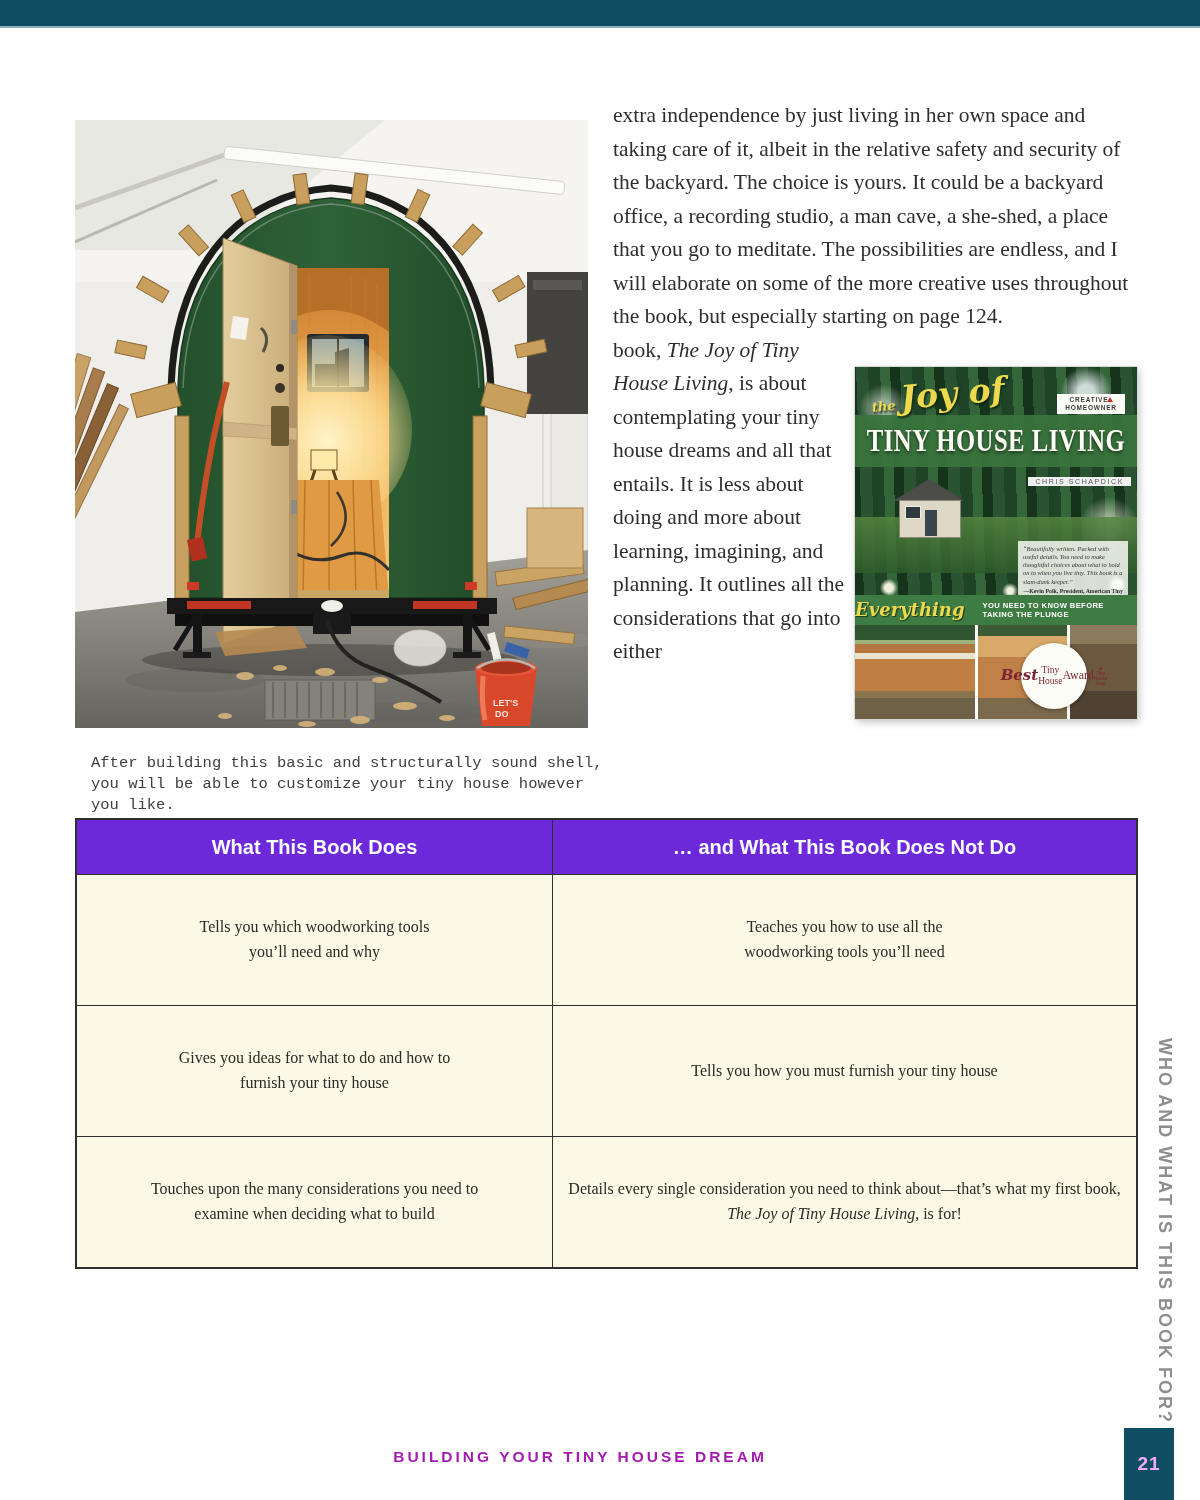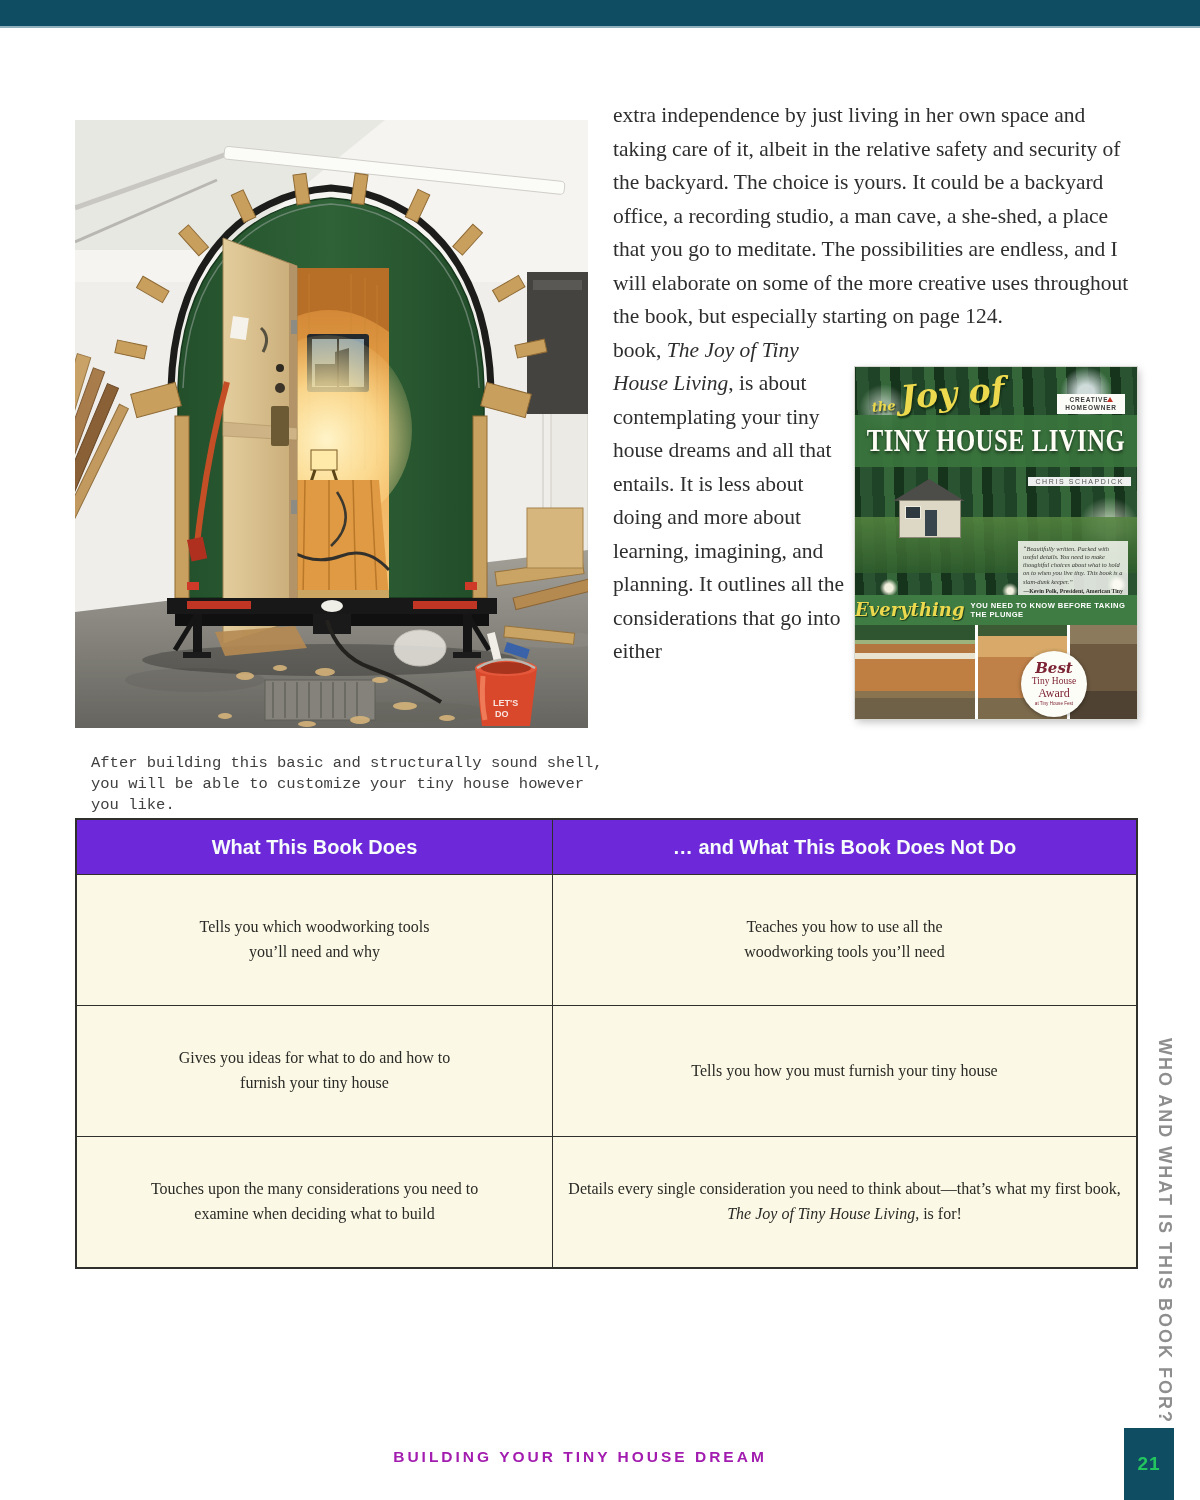--- a/index.html
+++ b/index.html
@@ -57,33 +57,33 @@
   .cv-pub .tri{display:inline-block;width:0;height:0;border-left:3px solid transparent;
      border-right:3px solid transparent;border-bottom:5px solid #c13327;margin:0 -1px;}
   .cv-author{position:absolute;right:6px;top:110px;background:rgba(255,255,255,.92);padding:1px 7px;
      font-family:"Liberation Sans",sans-serif;font-size:7px;letter-spacing:1.6px;color:#555;}
   .cv-quote{position:absolute;right:9px;top:174px;width:100px;background:rgba(251,251,247,.84);
      padding:4px 5px;font-family:"Liberation Serif",serif;font-style:italic;font-size:6.4px;
      line-height:1.3;color:#33352f;}
   .cv-quote .attr{display:block;margin-top:2px;font-style:normal;font-weight:bold;font-size:5.8px;
      text-align:right;color:#2c2e28;}
   .cv-band-tag{position:absolute;left:0;top:228px;width:282px;height:30px;background:#3f7c43;
-     display:flex;align-items:center;justify-content:center;gap:6px;}
+     display:flex;align-items:center;justify-content:center;gap:18px;}
   .cv-ev{font-family:"DejaVu Serif",serif;font-style:italic;font-weight:bold;font-size:18px;
      color:#ecd94e;text-shadow:1px 1px 1px rgba(10,30,12,.7);}
   .cv-tag{font-family:"Liberation Sans",sans-serif;font-weight:bold;font-size:7.6px;
      letter-spacing:.4px;color:#ffffff;}
   .cv-photos{position:absolute;left:0;top:258px;width:282px;height:94px;display:flex;gap:3px;background:#fff;}
   .cv-ph{height:100%;}
   .cv-ph1{flex:1.35;background:linear-gradient(180deg,#2f5530 0 16%,#9db37e 16% 20%,
       #b4763f 20% 30%,#e9e2cf 30% 36%,#bf7f43 36% 70%,#8a7450 70% 78%,#6f6148 78% 100%);}
   .cv-ph2{flex:1;background:linear-gradient(180deg,#3c5a33 0 12%,#d8a968 12% 34%,#c08148 34% 78%,#7c6a4c 78% 100%);}
   .cv-ph3{flex:.75;background:linear-gradient(180deg,#8c7a5c 0 20%,#6d5940 20% 70%,#4f4232 70% 100%);}
-  .cv-badge{position:absolute;left:166px;top:284px;width:66px;height:66px;border-radius:50%;
-     background:#fdfdf7;box-shadow:0 1px 4px rgba(0,0,0,.4);display:flex;flex-direction:column;
+  .cv-badge{position:absolute;left:166px;top:276px;width:66px;height:66px;border-radius:50%;
+     background:#fdfdf7;box-shadow:0 1px 4px rgba(0,0,0,.4);display:flex;flex-direction:row;
      align-items:center;justify-content:center;text-align:center;color:#7d2434;}
   .cv-badge .b1{font-family:"DejaVu Serif",serif;font-style:italic;font-weight:bold;font-size:15px;line-height:1;}
   .cv-badge .b2{font-family:"Liberation Serif",serif;font-size:9.5px;line-height:1.15;}
   .cv-badge .b3{font-family:"Liberation Serif",serif;font-size:12px;line-height:1.1;}
   .cv-badge .b4{font-family:"Liberation Sans",sans-serif;font-size:4.6px;margin-top:1px;color:#7d2434;}
   
   .compare{position:absolute;left:75px;top:818px;width:1063px;border-collapse:collapse;
      background:#fbf8e5;border:2px solid #2f2f2c;}
   .compare th{background:#6d28d9;color:#f6fbfc;font-family:"Liberation Sans",sans-serif;
      font-weight:bold;font-size:20px;height:52px;border:1.5px solid #2f2f2c;}
@@ -93,21 +93,21 @@
   .col-does{width:473px;}
   
   .vert{position:absolute;left:1154px;top:1038px;height:356px;writing-mode:vertical-rl;
      font-family:"Liberation Sans",sans-serif;font-weight:bold;font-size:18px;letter-spacing:2px;
      color:#8e8e8e;white-space:nowrap;}
   .footer-title{position:absolute;left:0;top:1448px;width:1160px;text-align:center;
      font-family:"Liberation Sans",sans-serif;font-weight:bold;font-size:15.5px;
      letter-spacing:3px;color:#a21caf;}
   .page-num-box{position:absolute;left:1124px;top:1428px;width:50px;height:72px;background:#0f4d63;
      display:flex;align-items:center;justify-content:center;
-     font-family:"Liberation Sans",sans-serif;font-weight:bold;font-size:19px;color:#22c55e;letter-spacing:1px;}
+     font-family:"Liberation Sans",sans-serif;font-weight:bold;font-size:19px;color:#f0abfc;letter-spacing:1px;}
   i{font-style:italic;}
 </style>
 </head>
 <body>
 
 <div class="page">
 
   <div class="top-bar"></div>
 
   <figure class="photo">

